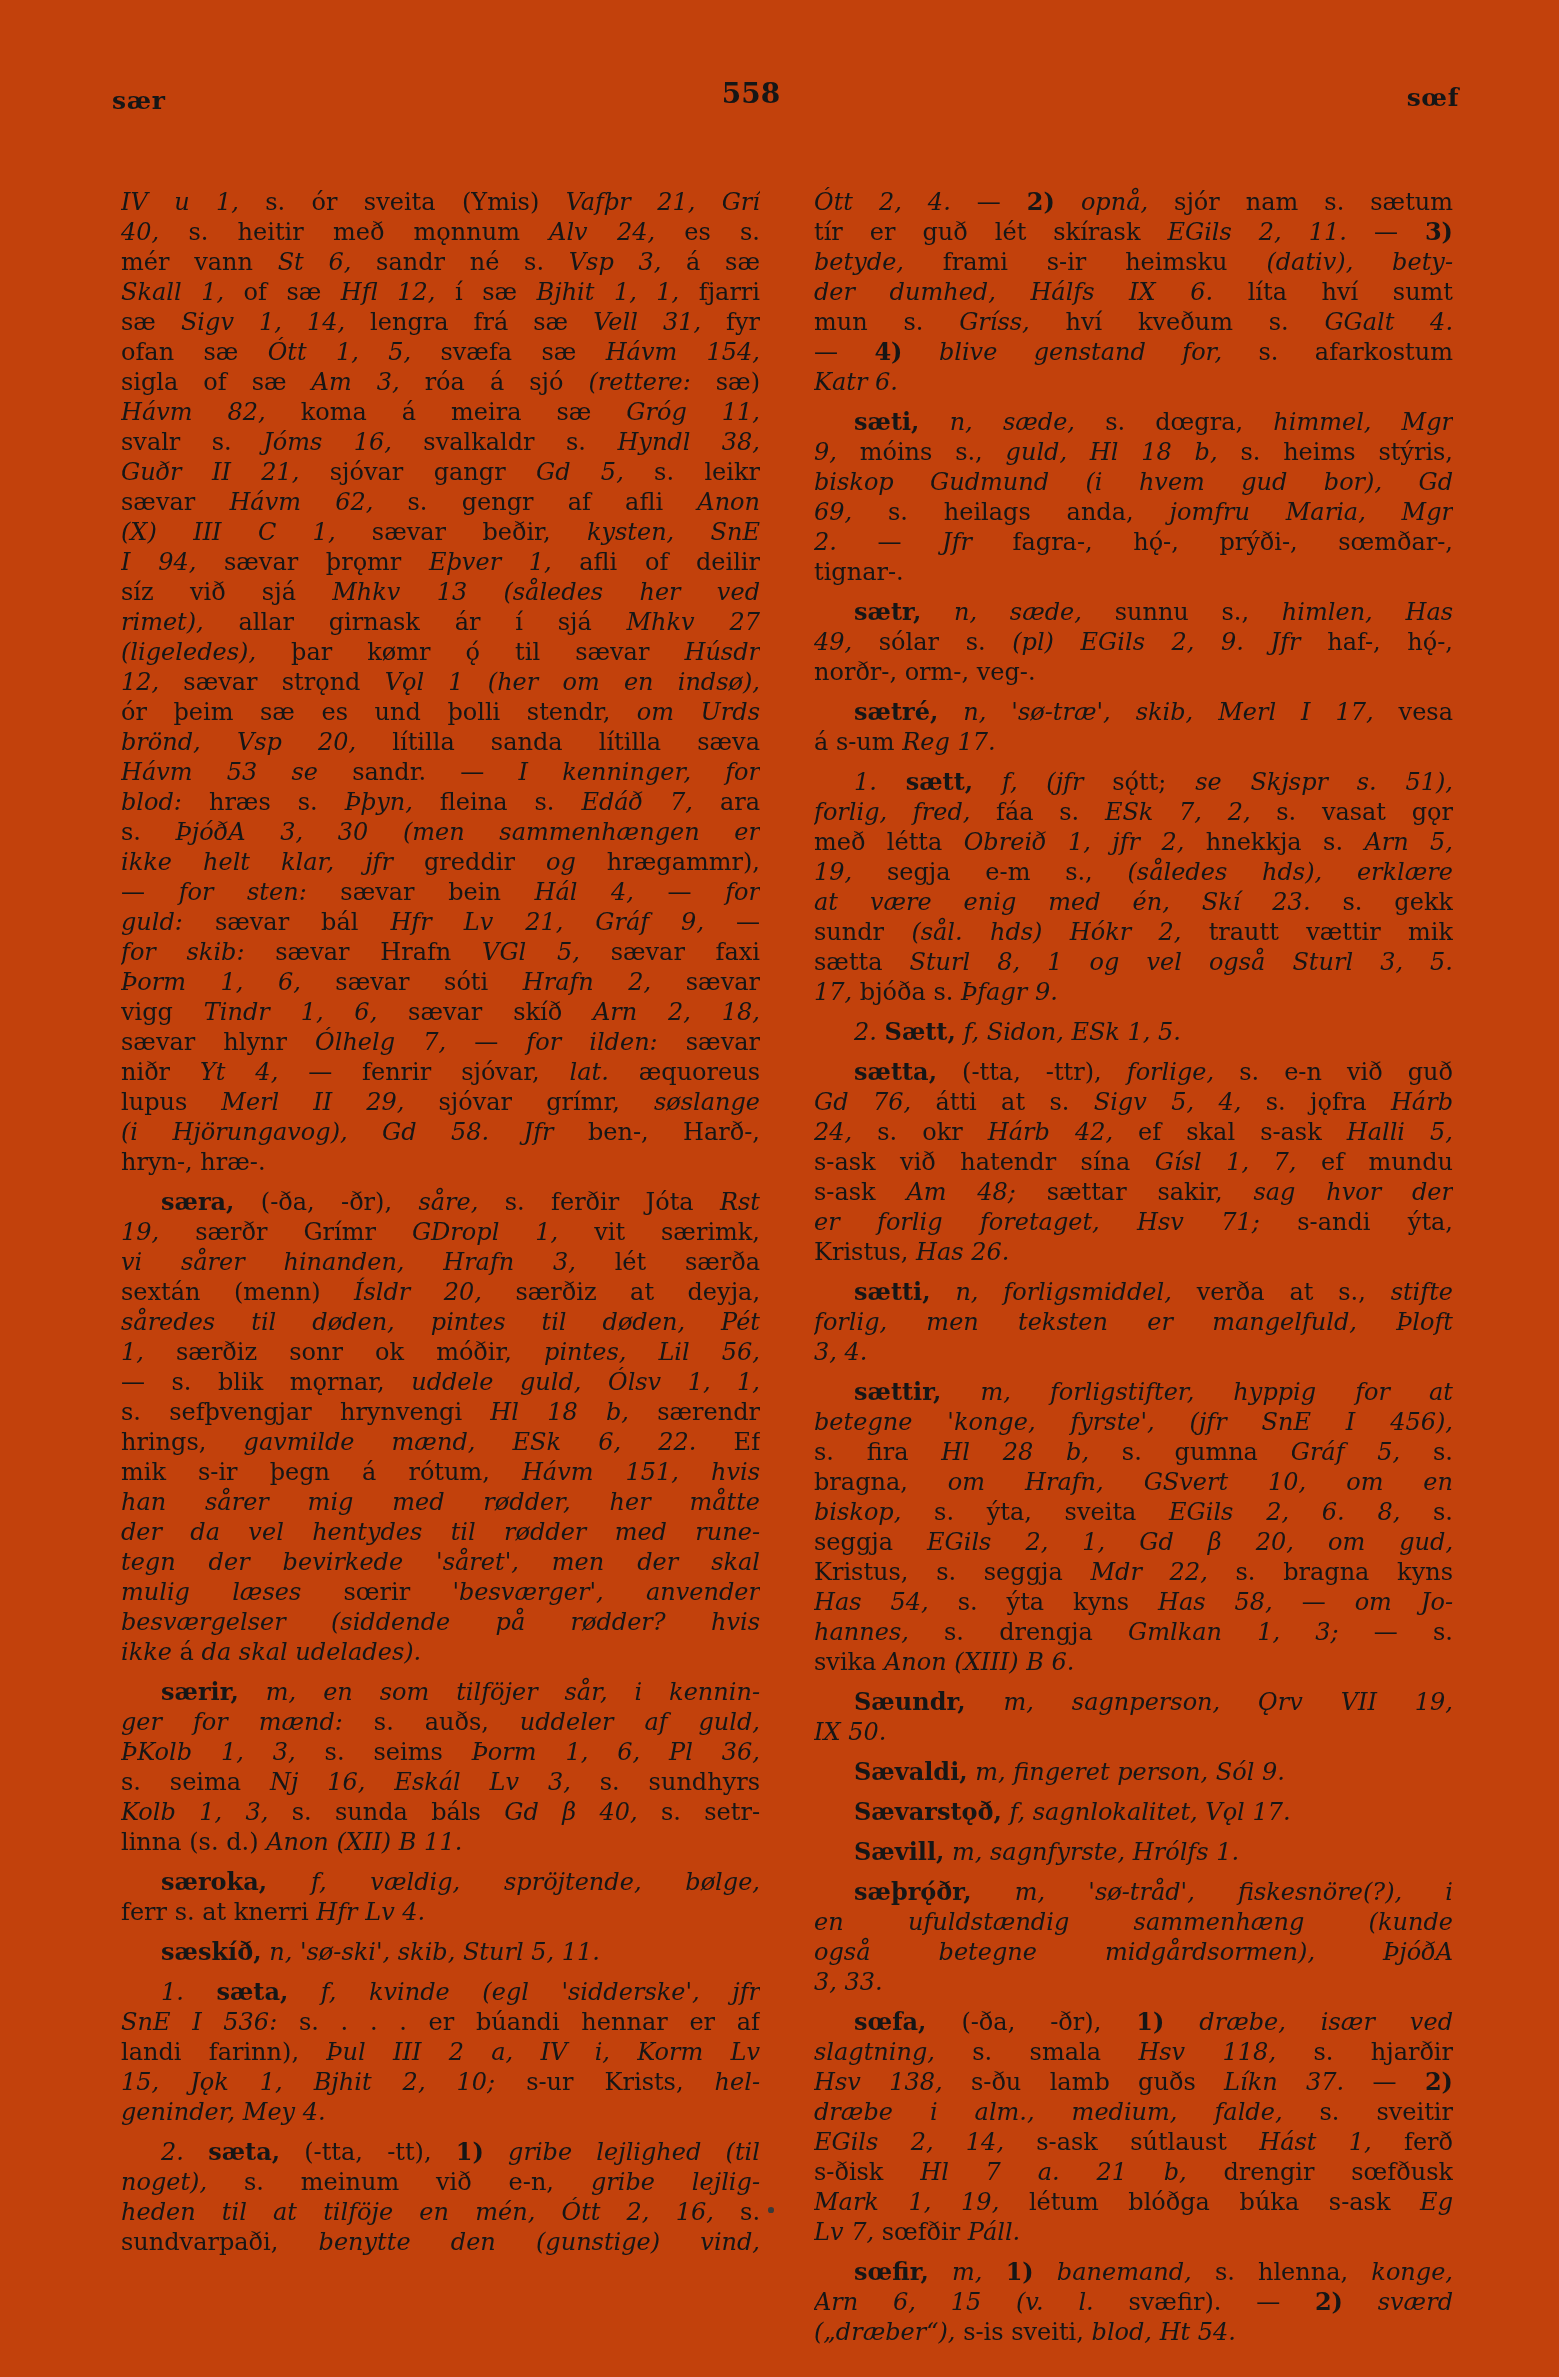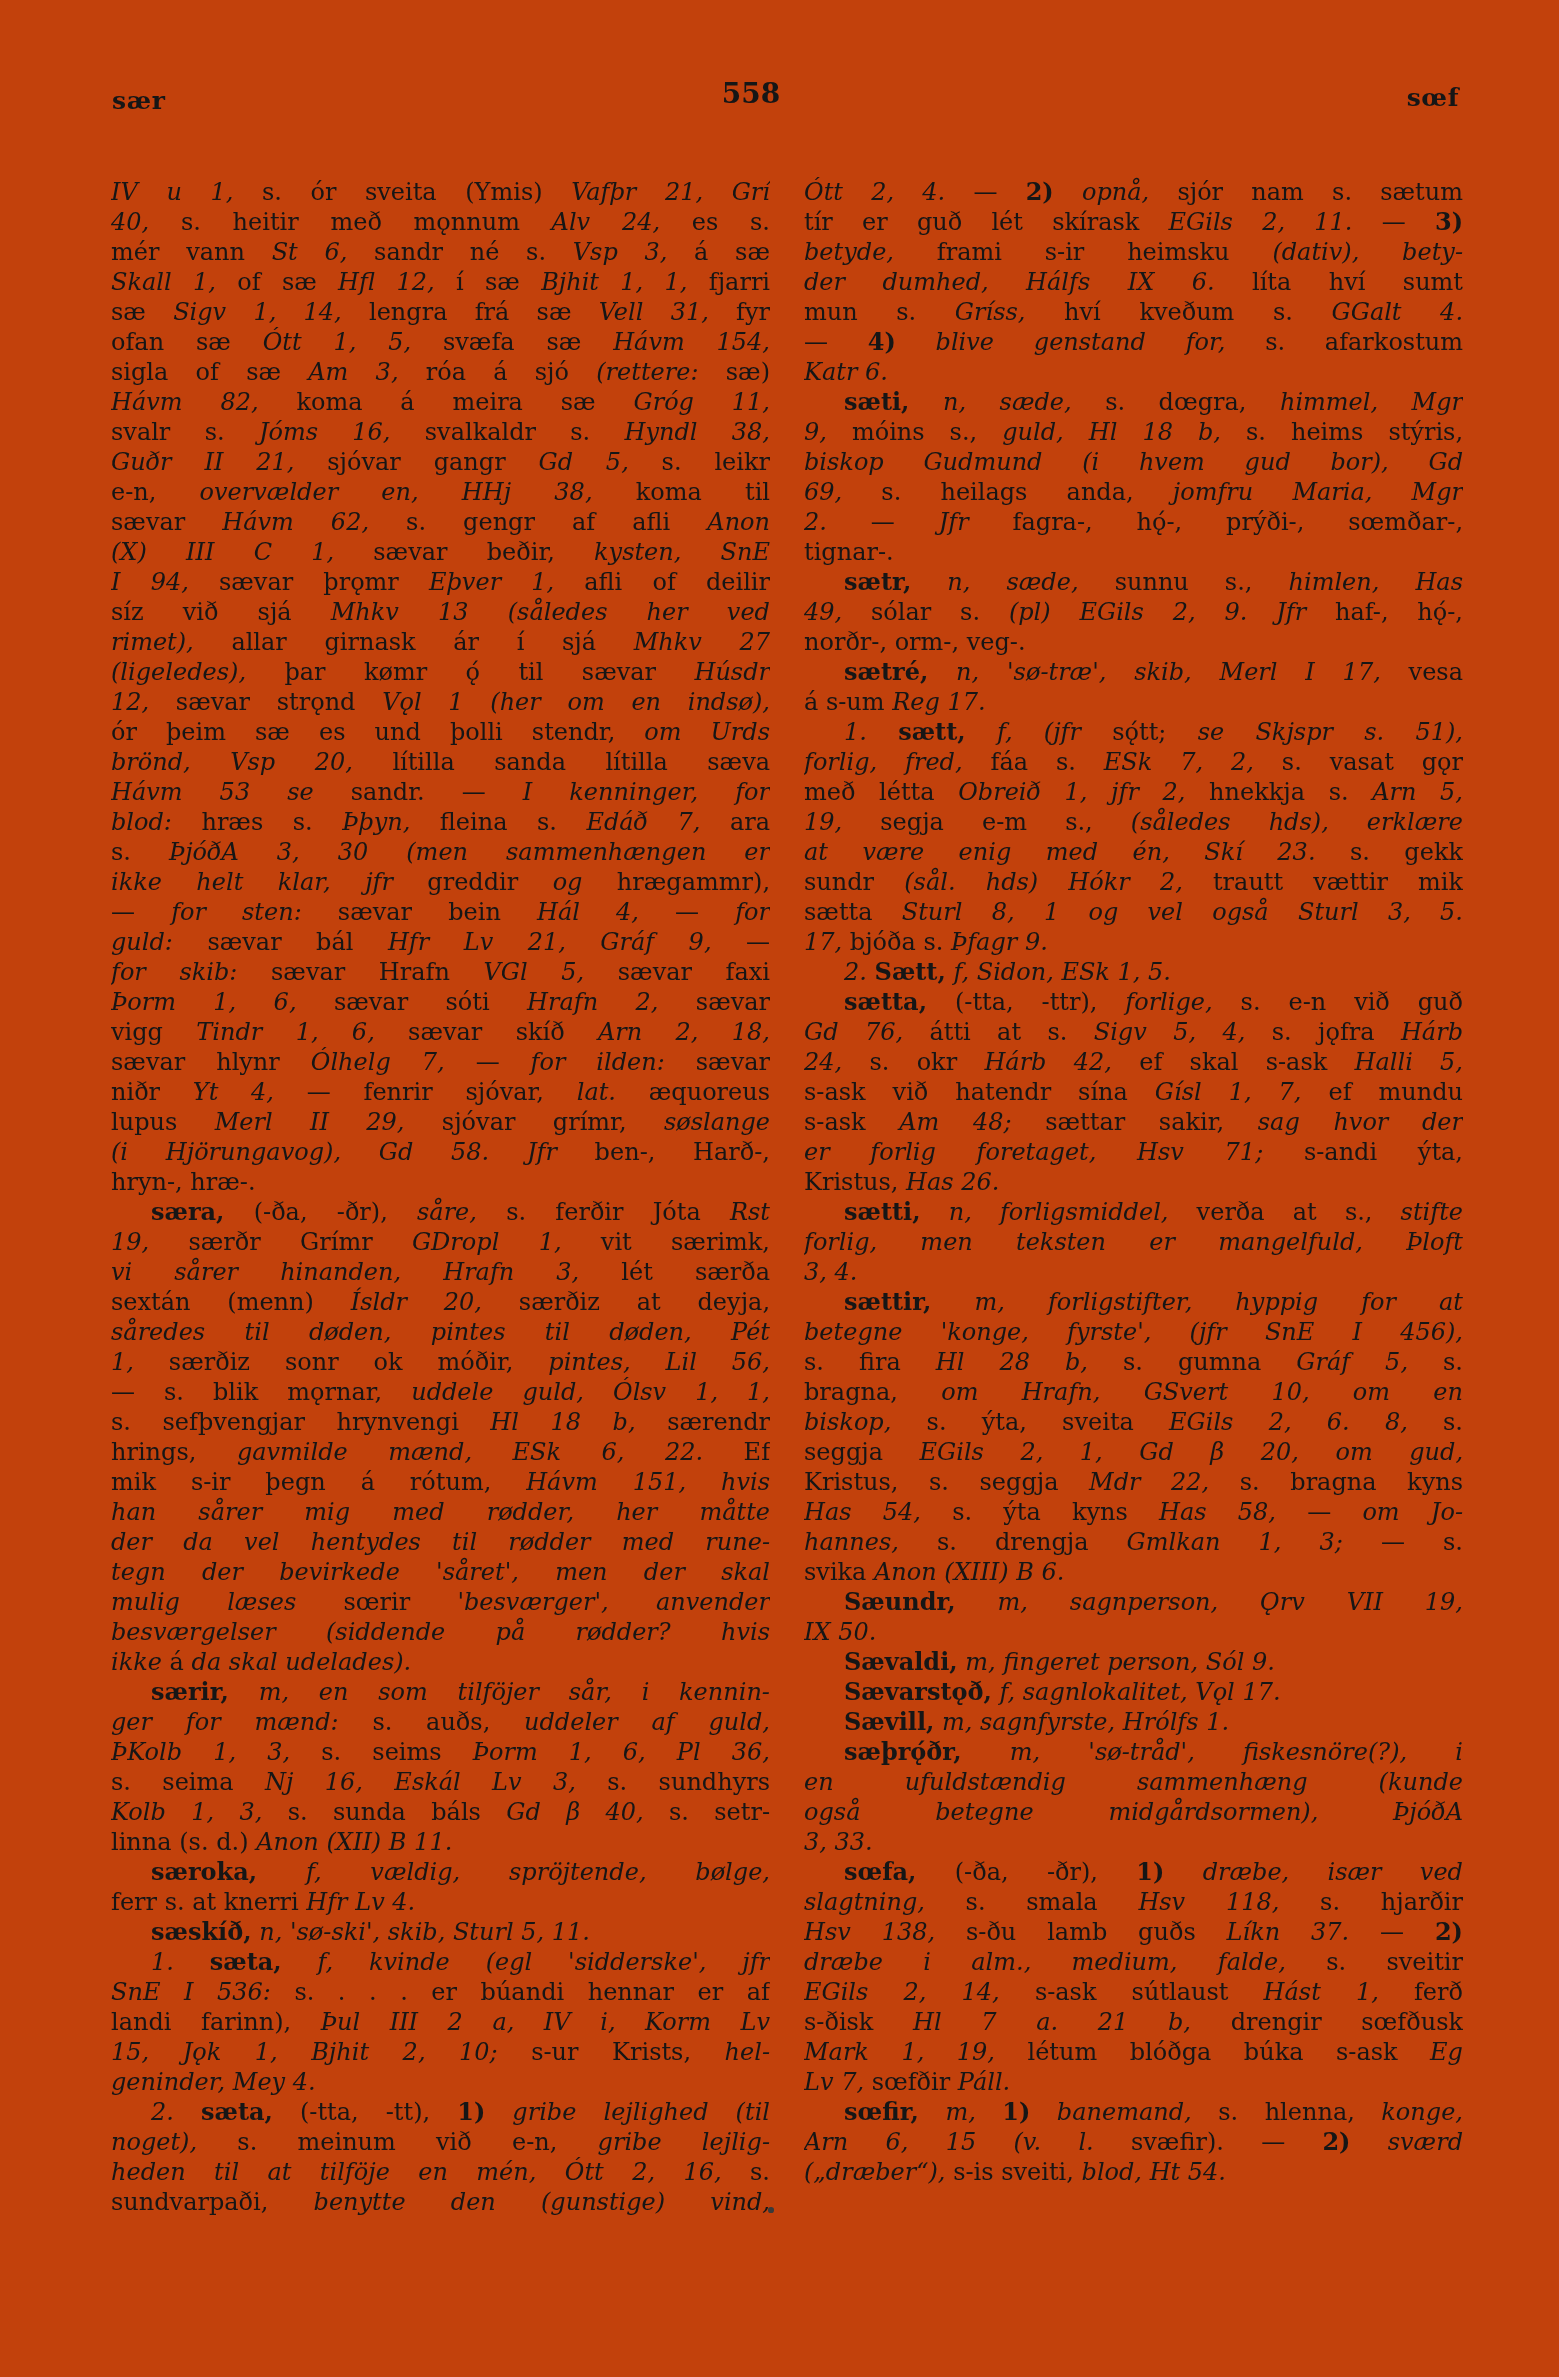--- a/index.html
+++ b/index.html
@@ -16,21 +16,21 @@
     position:absolute;top:77px;left:112px;width:1347px;height:51px;
   }
   .rh-left{position:absolute;left:0;top:8.8px;font-size:25px;font-weight:700;letter-spacing:0.6px;}
   .rh-center{position:absolute;left:0;right:69px;top:0;text-align:center;font-size:28px;font-weight:600;}
   .rh-right{position:absolute;right:0;top:6.3px;font-size:25px;font-weight:700;letter-spacing:0.6px;margin-left:44px;}
   .columns{
     position:absolute;top:177px;left:111px;width:1353px;
     display:flex;gap:34px;
   }
   .col{width:659px;font-size:24px;line-height:30px;}
-  .entry{margin:0;padding:0;}
+  .entry{margin:10px;padding:0;}
   .line{
     text-align:justify;
     text-align-last:justify;
     white-space:normal;
     overflow:hidden;
     height:30px;
   }
   .line.last{text-align-last:left;}
   .line.indent{text-indent:40px;}
   .line b{font-weight:700;}
@@ -65,21 +65,20 @@
           <div class="line"><i>IV u 1,</i> s. ór sveita (Ymis) <i>Vafþr 21, Grí</i></div>
           <div class="line"><i>40,</i> s. heitir með mǫnnum <i>Alv 24,</i> es s.</div>
           <div class="line">mér vann <i>St 6,</i> sandr né s. <i>Vsp 3,</i> á sæ</div>
           <div class="line"><i>Skall 1,</i> of sæ <i>Hfl 12,</i> í sæ <i>Bjhit 1, 1,</i> fjarri</div>
           <div class="line">sæ <i>Sigv 1, 14,</i> lengra frá sæ <i>Vell 31,</i> fyr</div>
           <div class="line">ofan sæ <i>Ótt 1, 5,</i> svæfa sæ <i>Hávm 154,</i></div>
           <div class="line">sigla of sæ <i>Am 3,</i> róa á sjó <i>(rettere:</i> sæ)</div>
           <div class="line"><i>Hávm 82,</i> koma á meira sæ <i>Gróg 11,</i></div>
           <div class="line">svalr s. <i>Jóms 16,</i> svalkaldr s. <i>Hyndl 38,</i></div>
           <div class="line"><i>Guðr II 21,</i> sjóvar gangr <i>Gd 5,</i> s. leikr</div>
-          <div class="line">e-n, <i>overvælder en, HHj 38,</i> koma til</div>
           <div class="line">sævar <i>Hávm 62,</i> s. gengr af afli <i>Anon</i></div>
           <div class="line"><i>(X) III C 1,</i> sævar beðir, <i>kysten, SnE</i></div>
           <div class="line"><i>I 94,</i> sævar þrǫmr <i>Eþver 1,</i> afli of deilir</div>
           <div class="line">síz við sjá <i>Mhkv 13 (således her ved</i></div>
           <div class="line"><i>rimet),</i> allar girnask ár í sjá <i>Mhkv 27</i></div>
           <div class="line"><i>(ligeledes),</i> þar kømr ǫ́ til sævar <i>Húsdr</i></div>
           <div class="line"><i>12,</i> sævar strǫnd <i>Vǫl 1 (her om en indsø),</i></div>
           <div class="line">ór þeim sæ es und þolli stendr, <i>om Urds</i></div>
           <div class="line"><i>brönd, Vsp 20,</i> lítilla sanda lítilla sæva</div>
           <div class="line"><i>Hávm 53 se</i> sandr. — <i>I kenninger, for</i></div>

